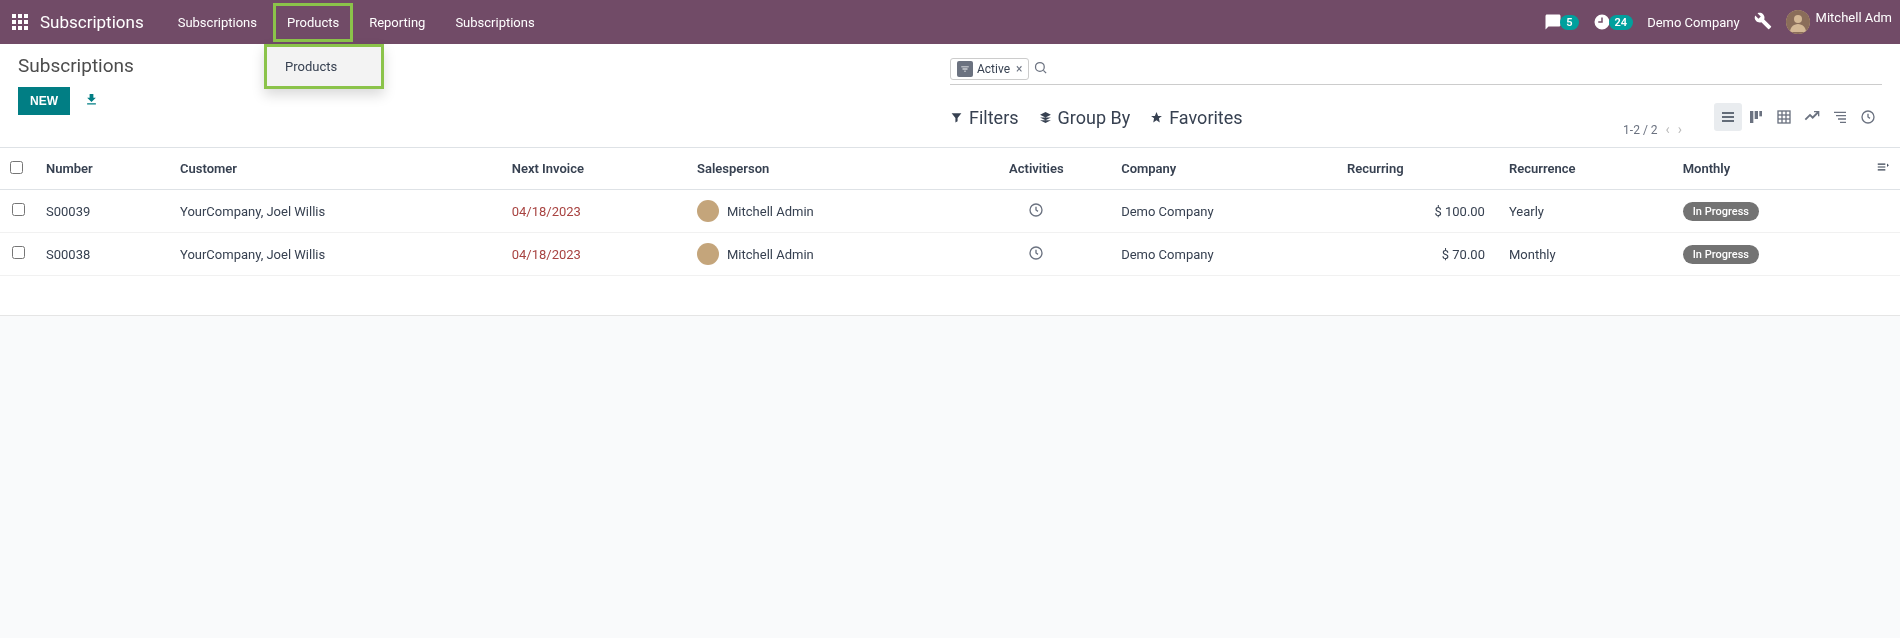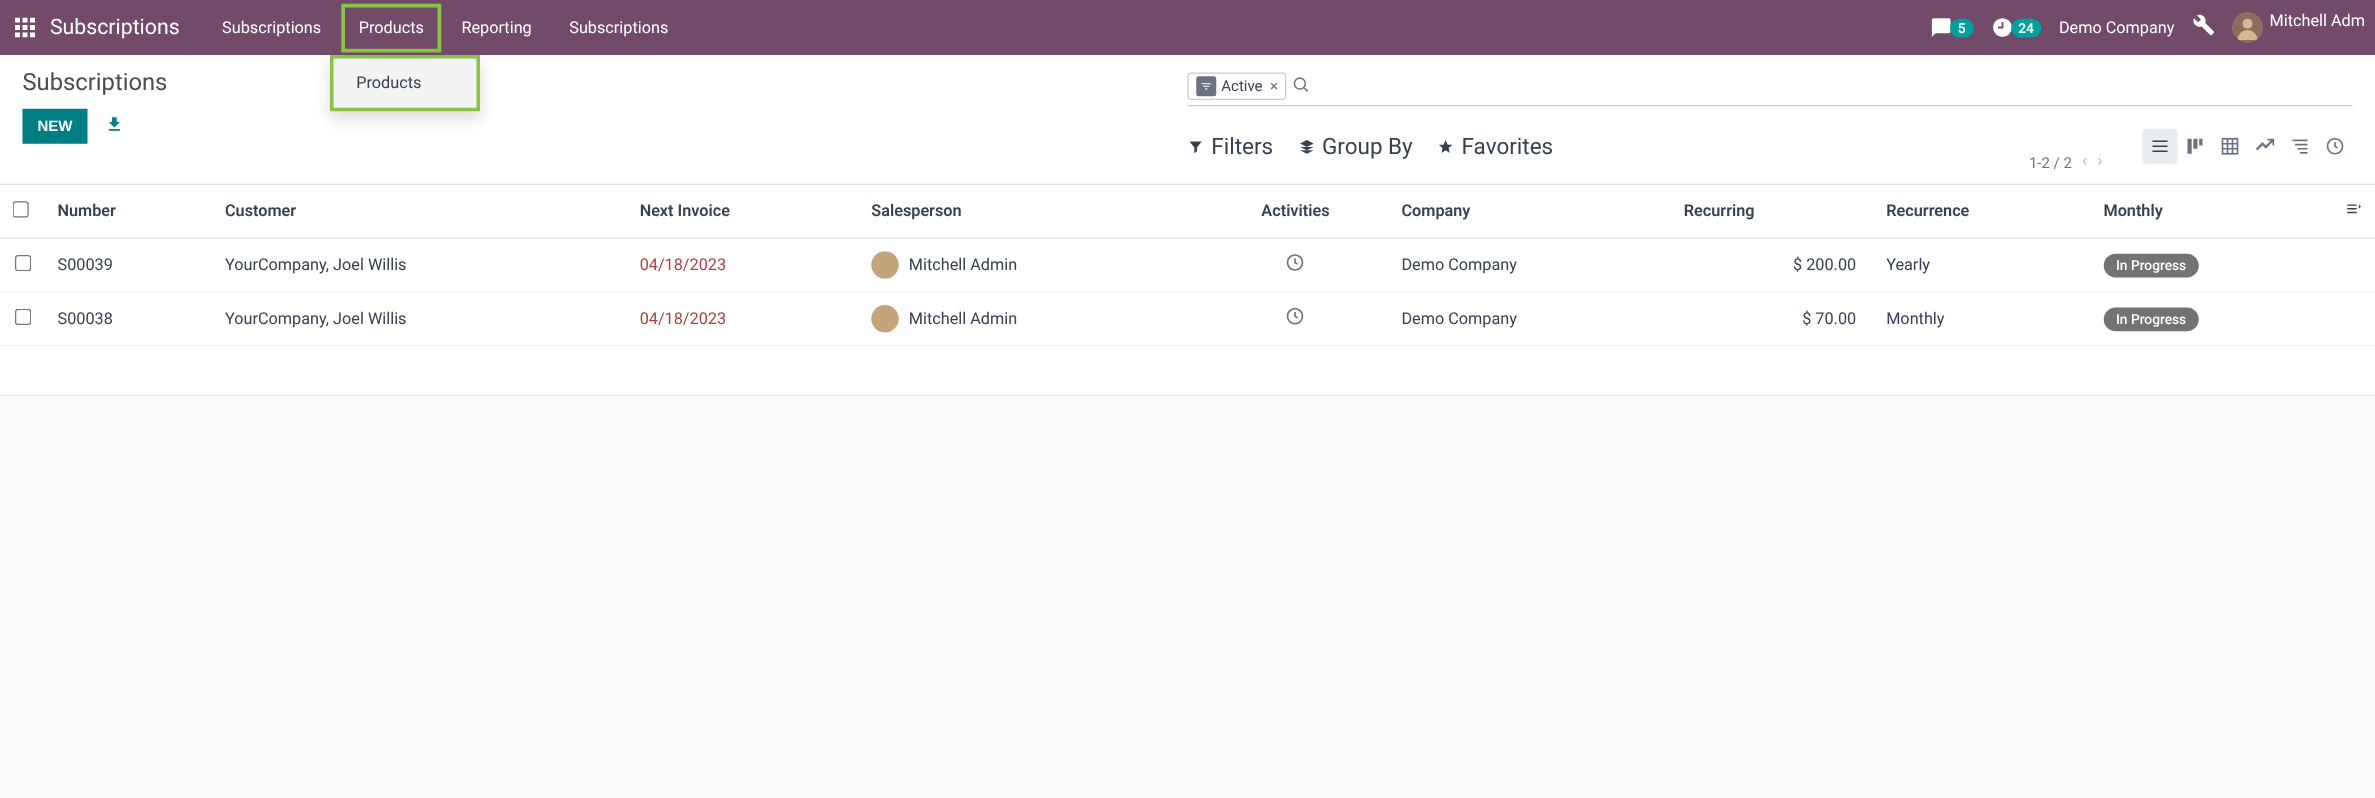--- a/index.html
+++ b/index.html
@@ -253,21 +253,21 @@
         <span>Mitchell Admin</span>
       </div>
     </td>
     <td style="text-align:center">
       <svg class="activity-icon" width="16" height="16" viewBox="0 0 24 24" fill="none" stroke="currentColor" stroke-width="2">
             <circle cx="12" cy="12" r="9"></circle>
             <path d="M12 7v5l3 2"></path>
           </svg>
     </td>
     <td>Demo Company</td>
-    <td class="recurring-col">$ 200.00</td>
+    <td class="recurring-col">$ 100.00</td>
     <td>Yearly</td>
     <td><span class="status-pill">In Progress</span></td>
     <td></td>
   </tr>
       <tr>
     <td class="chk"><input type="checkbox" style=""></td>
     <td>S00038</td>
     <td>YourCompany, Joel Willis</td>
     <td class="date-red">04/18/2023</td>
     <td>

